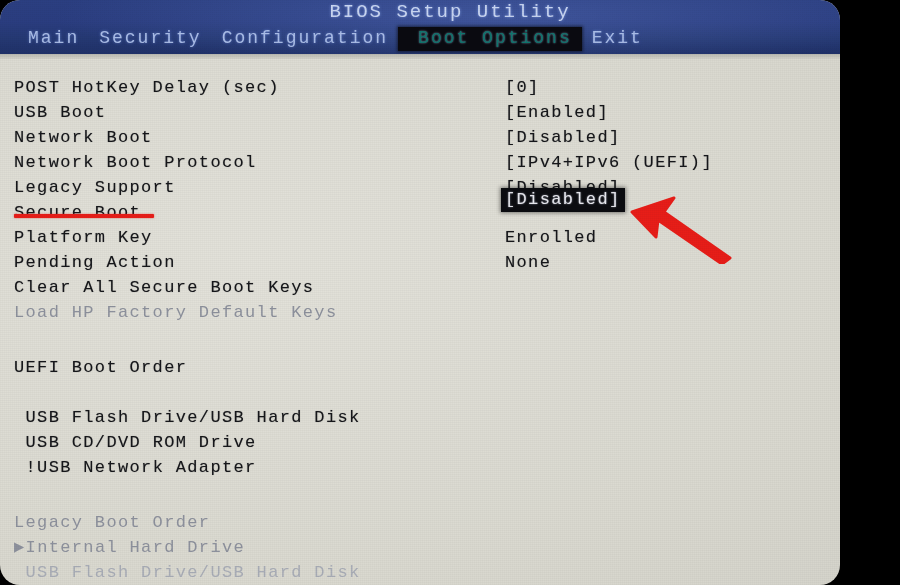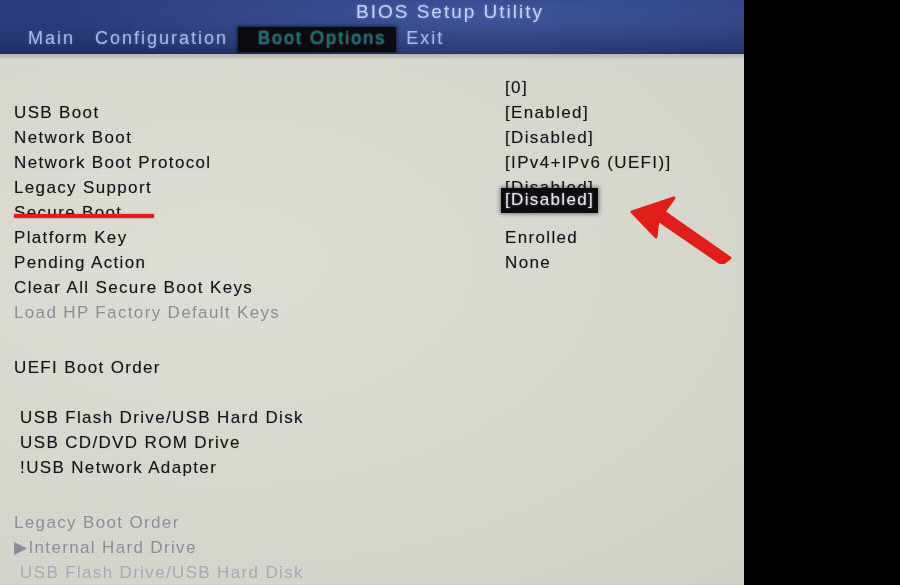--- a/index.html
+++ b/index.html
@@ -3,27 +3,28 @@
 <meta charset="utf-8">
 <title>BIOS Setup Utility</title>
 <style>
   html, body {
     margin: 0;
     padding: 0;
     background: #000;
   }
   #screen {
     position: relative;
-    width: 744px;
+    width: 840px;
     height: 585px;
     overflow: hidden;
-    font-family: Liberation Sans, sans-serif;
+    font-family: Liberation Mono, monospace;
     background: #dcdbd2;
     background-image:
       radial-gradient(ellipse 120% 90% at 30% 45%, #e3e2da 0%, #dbdad1 55%, #d2d1c8 100%);
+    border-radius: 20px;
   }
 
   
   #screen::after {
     content: "";
     position: absolute;
     inset: 0;
     pointer-events: none;
     background-image:
       repeating-linear-gradient(0deg, rgba(0,0,0,0.028) 0px, rgba(0,0,0,0.028) 1px, rgba(255,255,255,0.022) 1px, rgba(255,255,255,0.022) 2px),
@@ -140,29 +141,31 @@
 </head>
 <body>
 
 <div id="screen">
 
   <div class="header">
     <div class="header-sheen"></div>
     <div class="title">BIOS Setup Utility</div>
     <div class="tabs">
       <div class="tab">Main</div>
+      <div class="tab">Security</div>
       <div class="tab">Configuration</div>
       <div class="tab active">Boot Options</div>
       <div class="tab">Exit</div>
     </div>
   </div>
   <div class="underbar"></div>
 
   <div class="pane">
 
+    <div class="row label-col t-dark" style="top:19px;">POST HotKey Delay (sec)</div>
     <div class="row label-col t-dark" style="top:44px;">USB Boot</div>
     <div class="row label-col t-dark" style="top:69px;">Network Boot</div>
     <div class="row label-col t-dark" style="top:94px;">Network Boot Protocol</div>
     <div class="row label-col t-dark" style="top:119px;">Legacy Support</div>
     <div class="row label-col t-dark" style="top:144px;">Secure Boot</div>
     <div class="row label-col t-dark" style="top:169px;">Platform Key</div>
     <div class="row label-col t-dark" style="top:219px;">Clear All Secure Boot Keys</div>
     <div class="row label-col t-dark" style="top:194px;">Pending Action</div>
     <div class="row label-col t-dim" style="top:244px;">Load HP Factory Default Keys</div>
 

